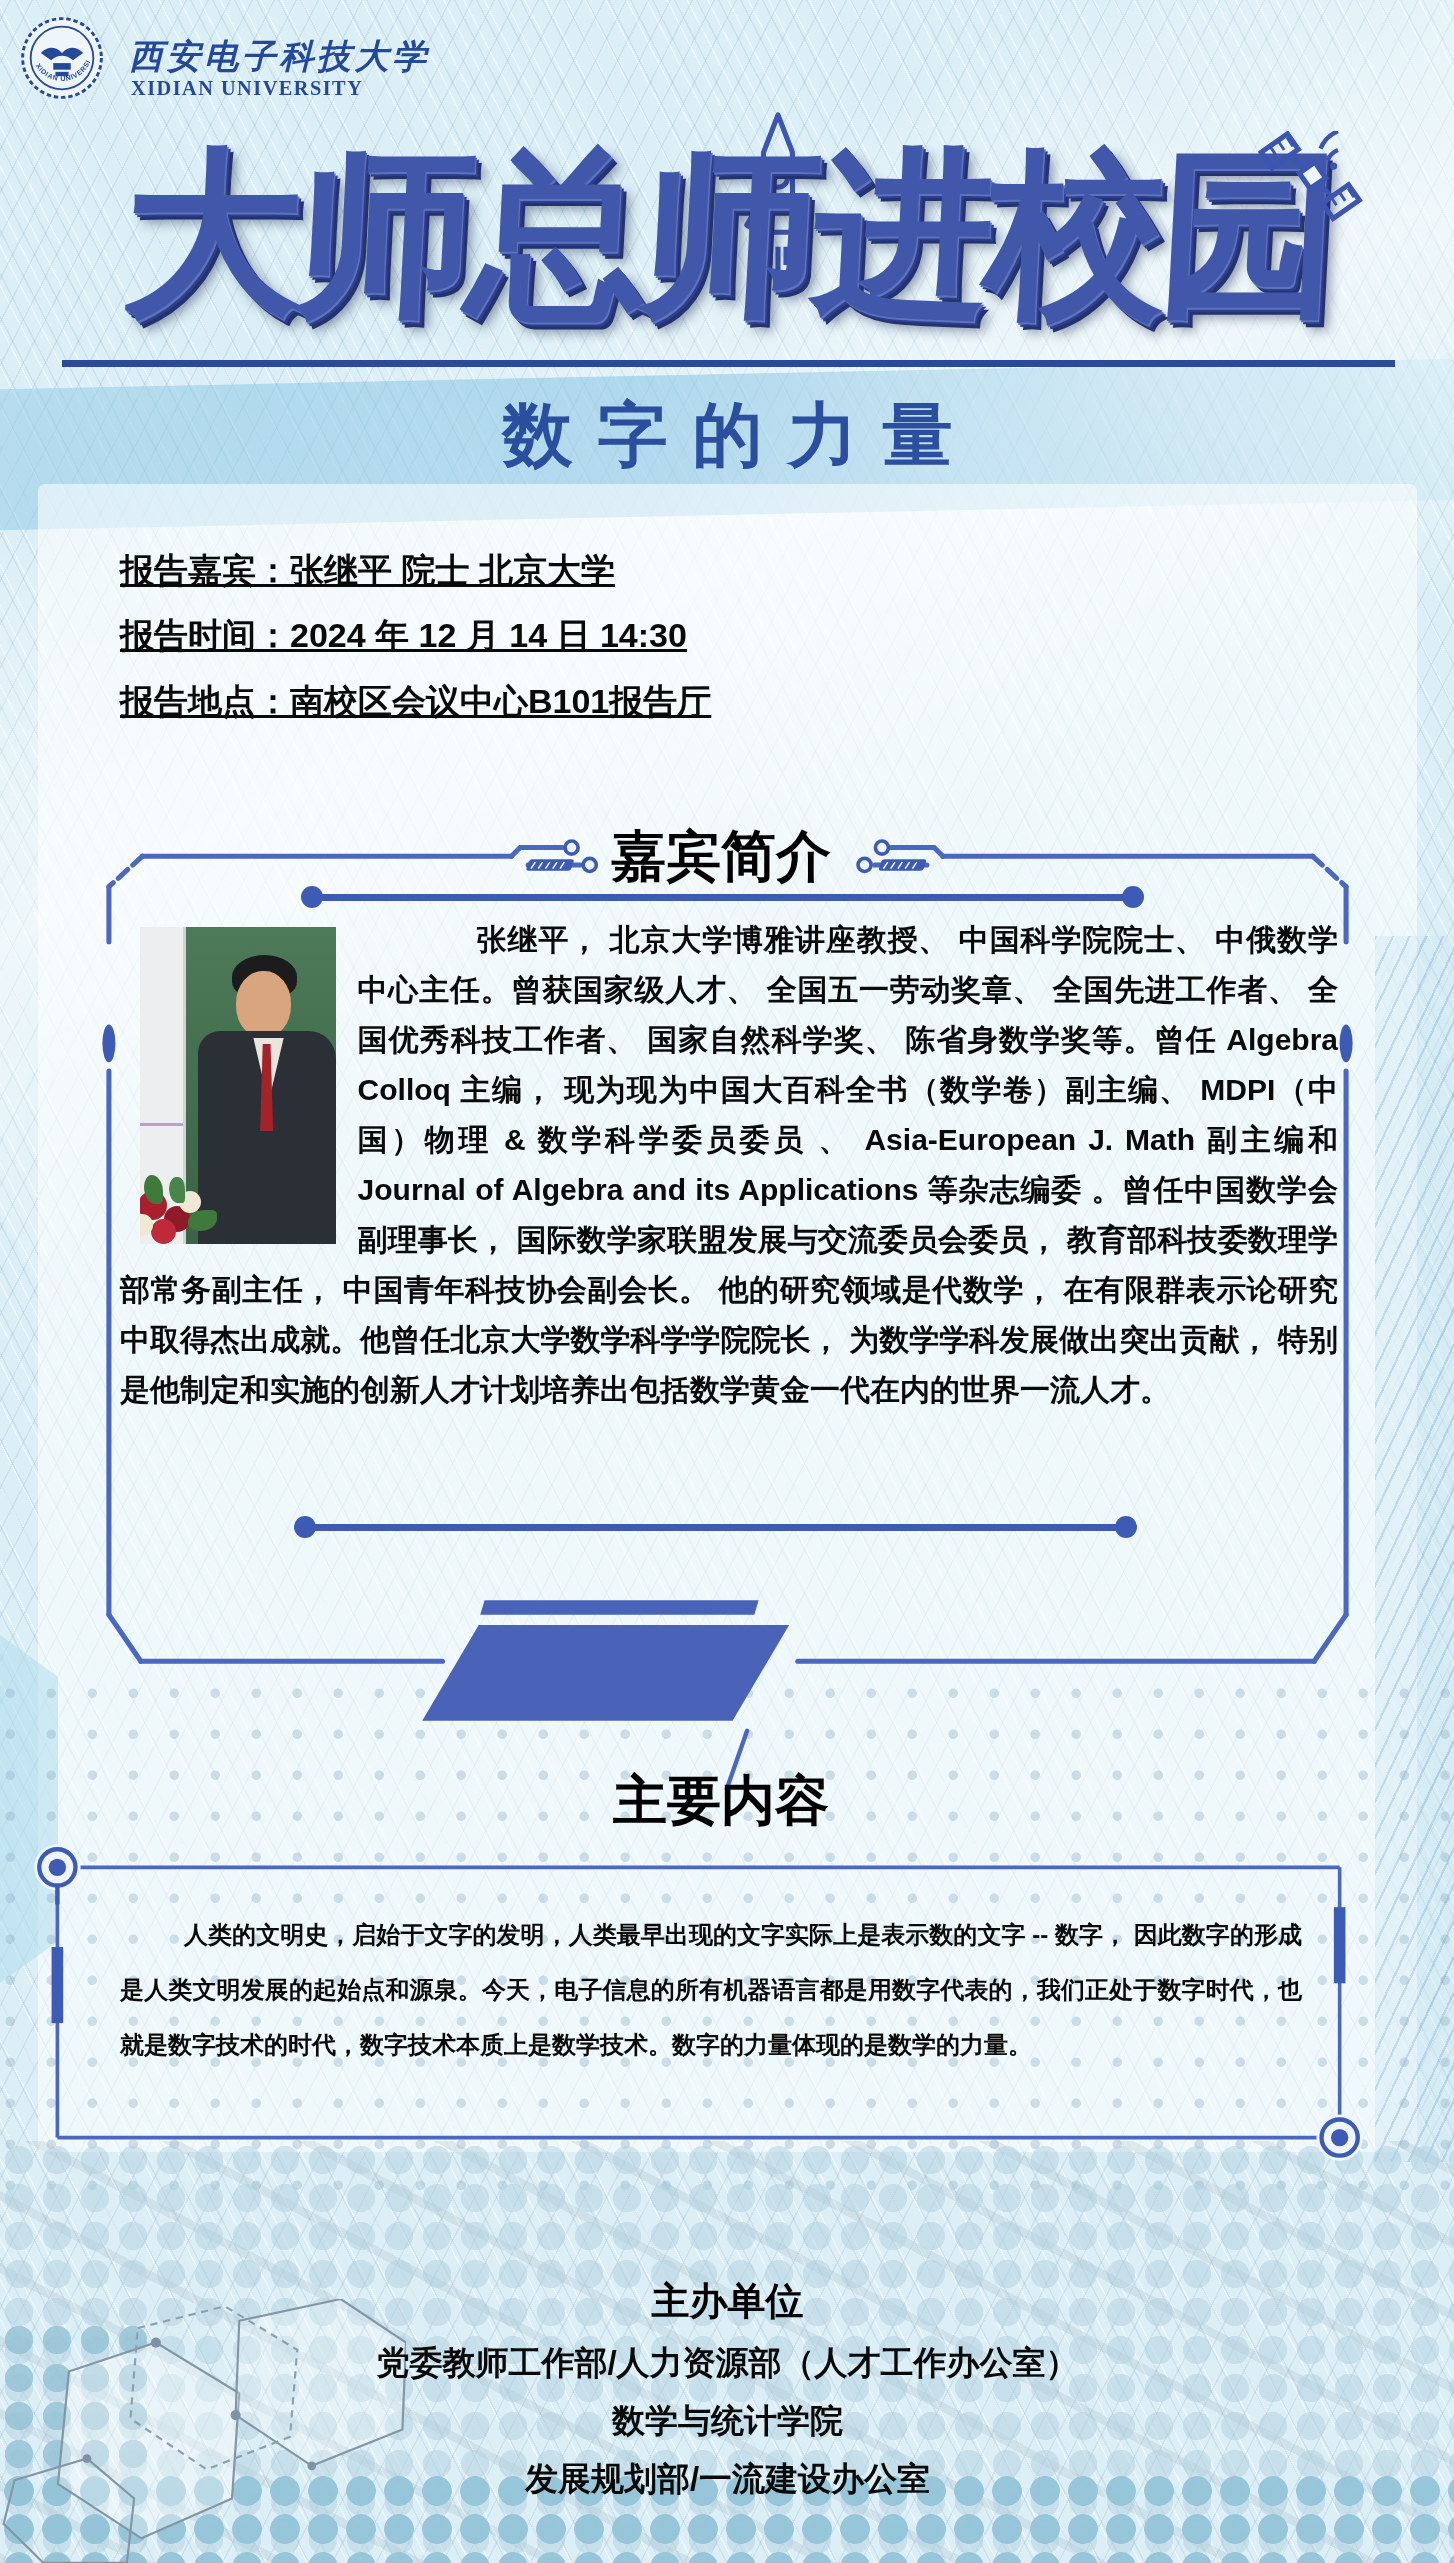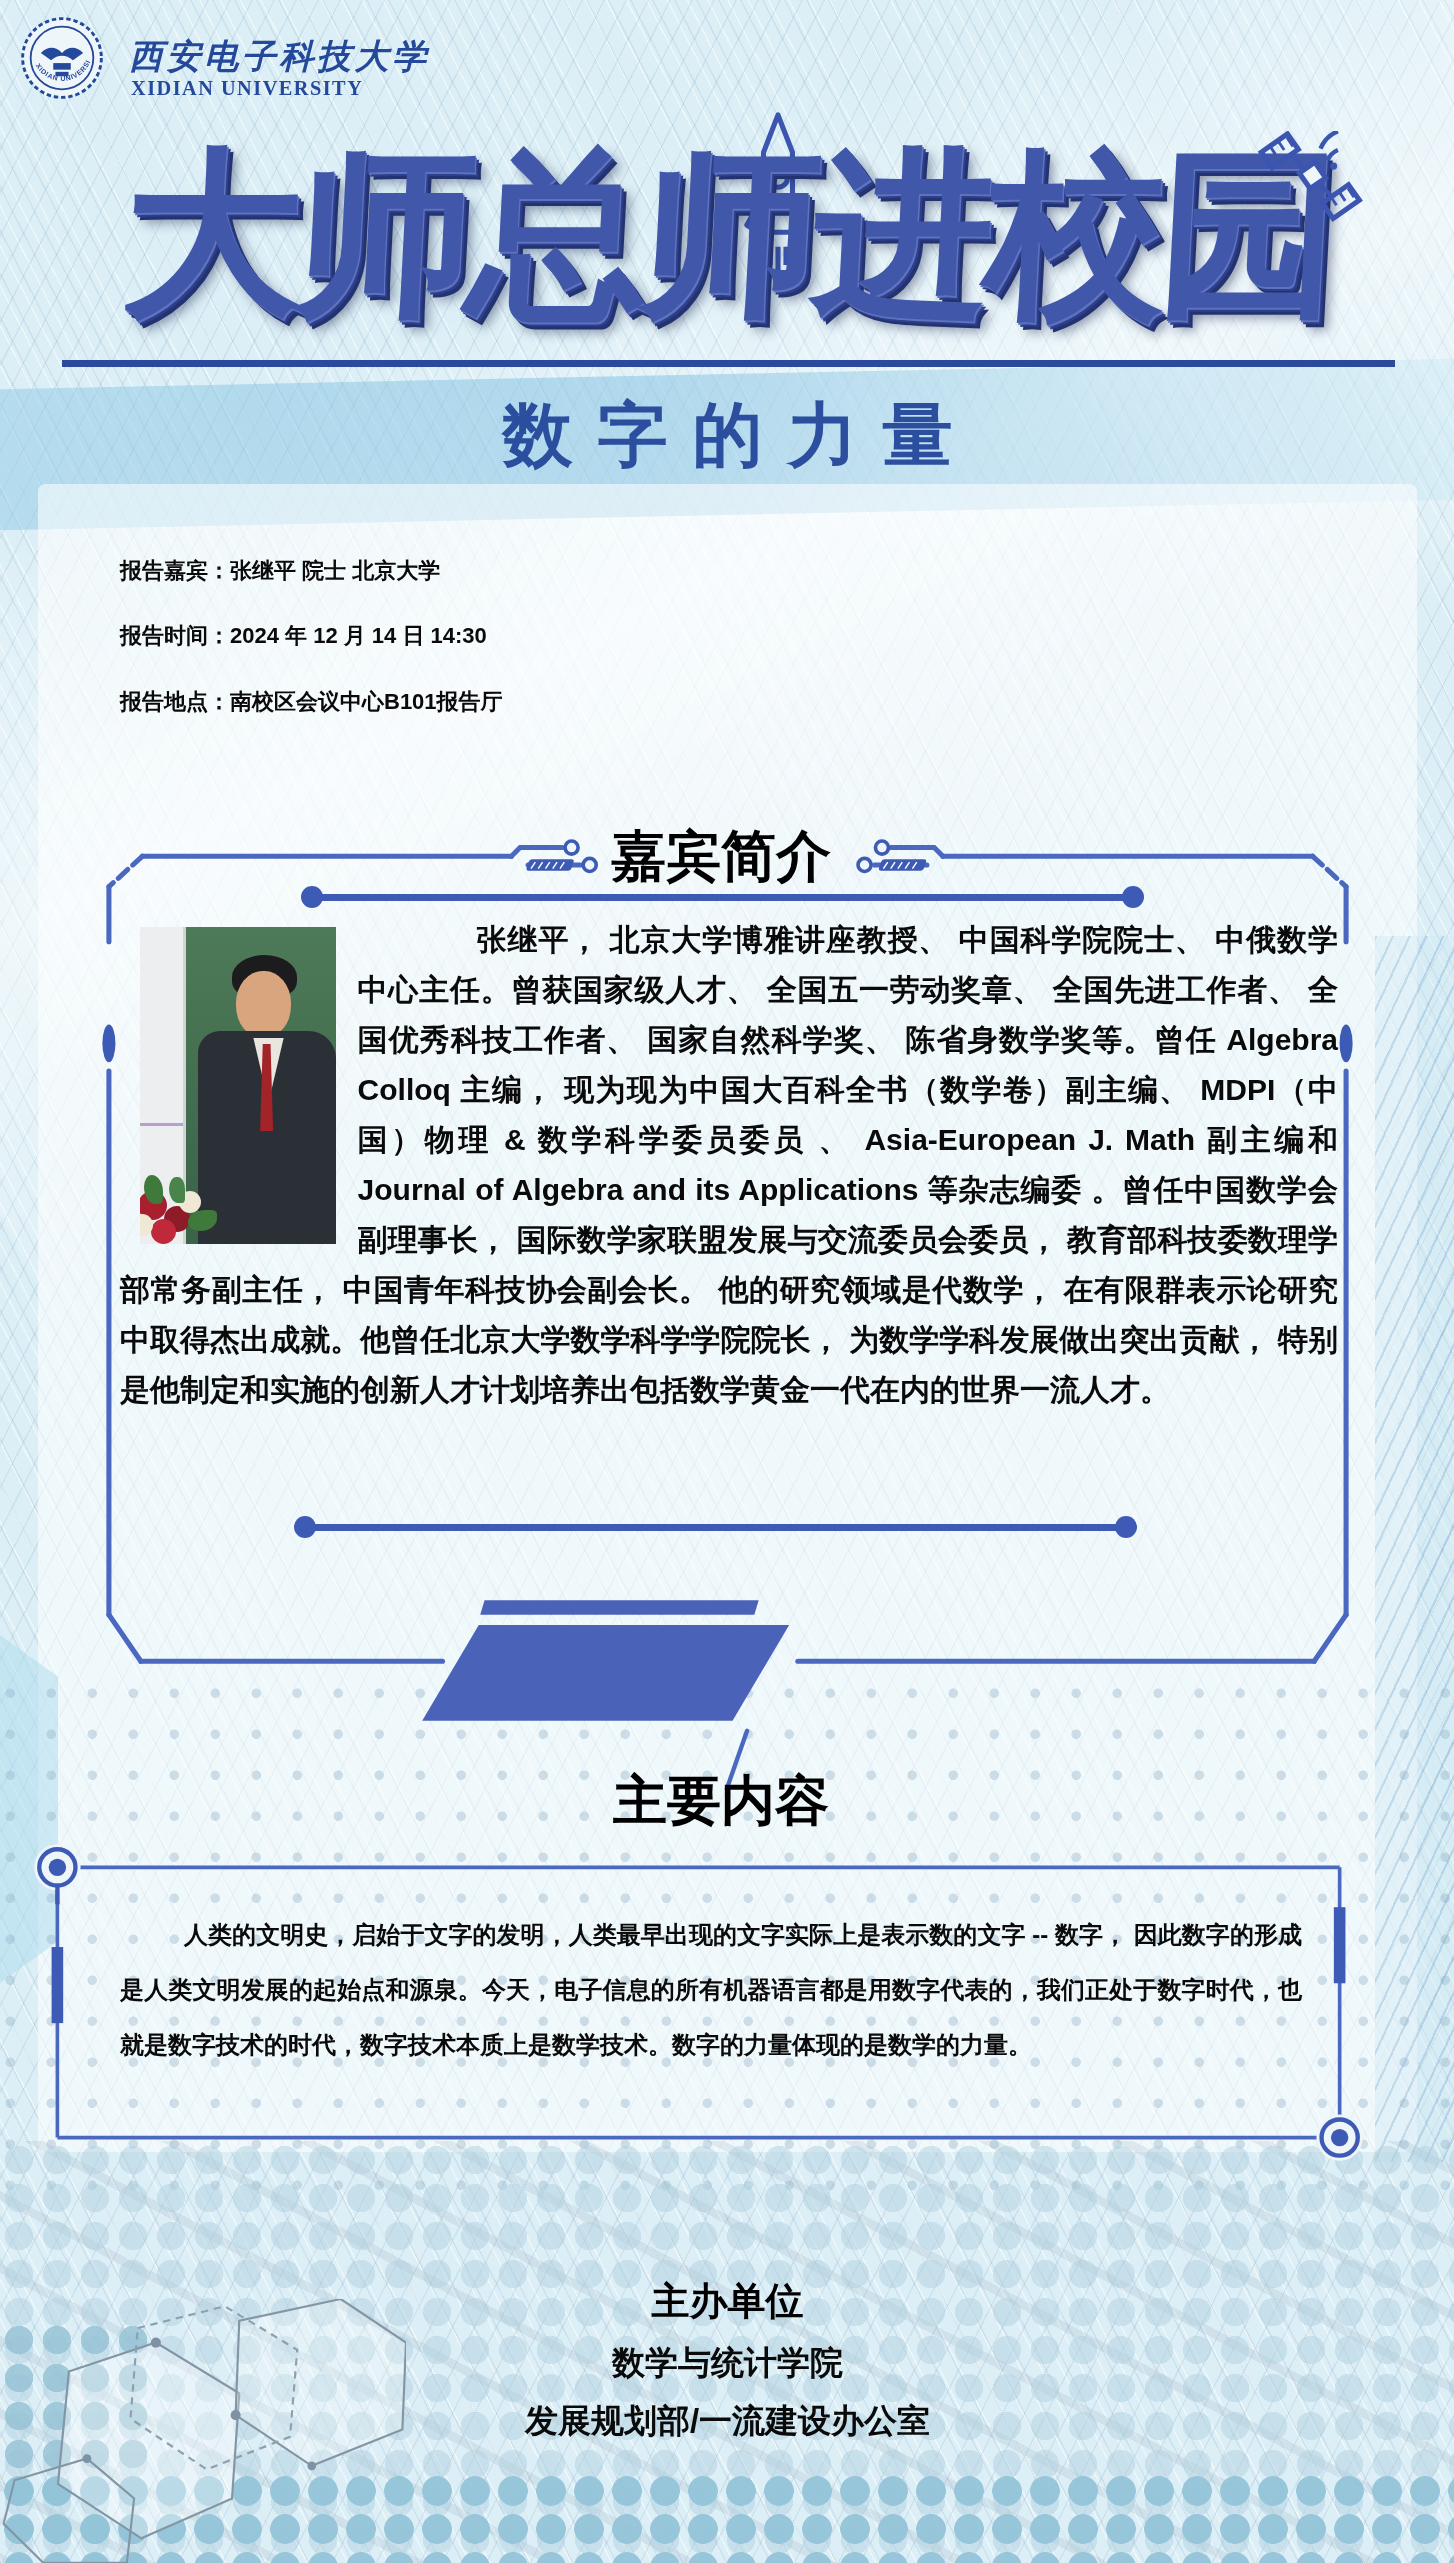--- a/index.html
+++ b/index.html
@@ -82,21 +82,21 @@
     z-index:3;
   }
   .title-divider{left:62px;top:360px;width:1333px;height:6.5px;background:#2b4a9b;z-index:2;}
   .poster-subtitle{
     left:0;top:389px;width:1455px;text-align:center;
     font-size:70px;font-weight:900;color:#2b4f9e;letter-spacing:25px;text-indent:25px;
     z-index:3;
   }
   
   .event-details{left:120px;top:548px;z-index:4;}
-  .detail-row{font-size:22px;font-weight:700;color:#0a0a0a;line-height:45px;margin-bottom:20.3px;white-space:nowrap;}
+  .detail-row{font-size:34px;font-weight:700;color:#0a0a0a;line-height:45px;margin-bottom:20.3px;white-space:nowrap;text-decoration:underline;}
   
   .section-title{
     position:absolute;width:1442px;left:0;text-align:center;
     font-weight:900;color:#000;z-index:5;
   }
   .guest-title{top:824px;font-size:55px;line-height:64px;}
   .content-title{top:1775px;font-size:54px;line-height:51px;}
   
   .line-dots{position:absolute;height:6.5px;background:#3d5ab5;border-radius:3.6px;z-index:4;}
   .line-dots::before,.line-dots::after{
@@ -323,16 +323,17 @@
     <circle cx="1848" cy="408" r="32" fill="#eef6fa"></circle>
     <circle cx="1848" cy="408" r="25" fill="none" stroke="#3d5ab5" stroke-width="6"></circle>
     <circle cx="1848" cy="408" r="12" fill="#3d5ab5"></circle>
   </g>
 </svg>
 
 <div class="abs content-text">人类的文明史，启始于文字的发明，人类最早出现的文字实际上是表示数的文字 -- 数字， 因此数字的形成是人类文明发展的起始点和源泉。今天，电子信息的所有机器语言都是用数字代表的，我们正处于数字时代，也就是数字技术的时代，数字技术本质上是数学技术。数字的力量体现的是数学的力量。</div>
 
 <div class="abs organizer-title">主办单位</div>
 <div class="abs organizer-list">
+  <div class="organizer-item">党委教师工作部/人力资源部（人才工作办公室）</div>
   <div class="organizer-item">数学与统计学院</div>
   <div class="organizer-item">发展规划部/一流建设办公室</div>
 </div>
 
 
 </body></html>

